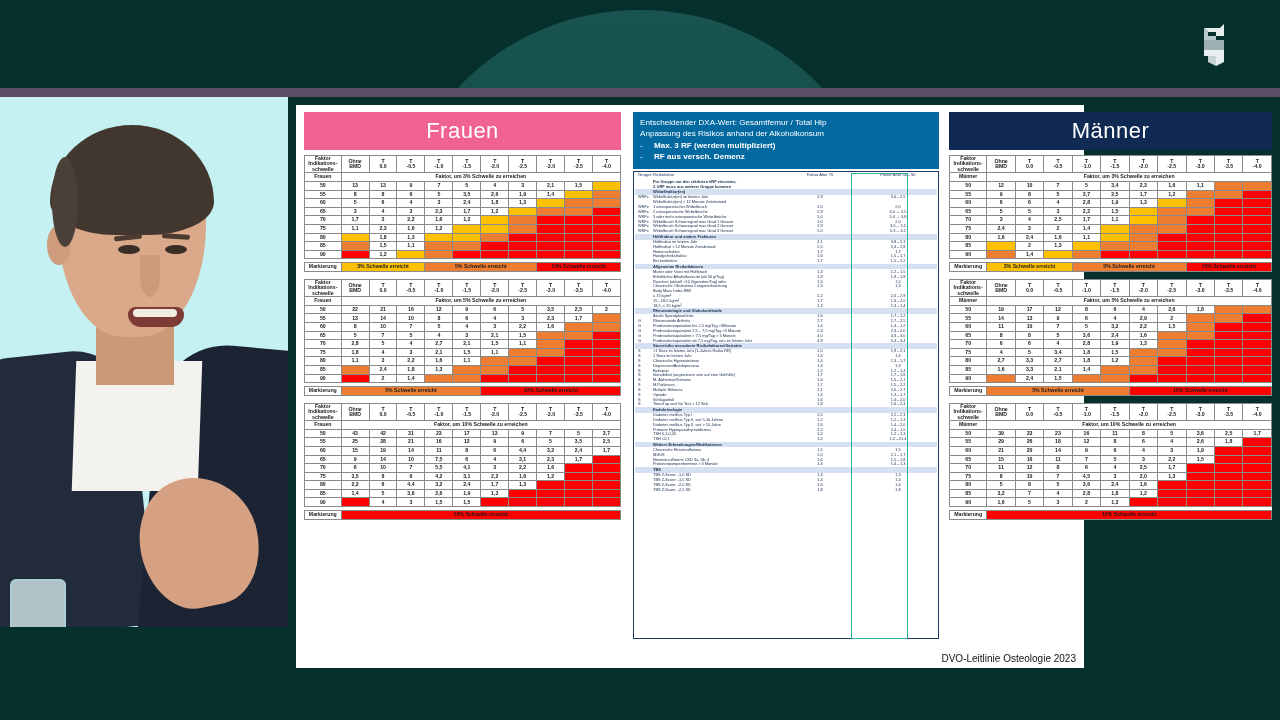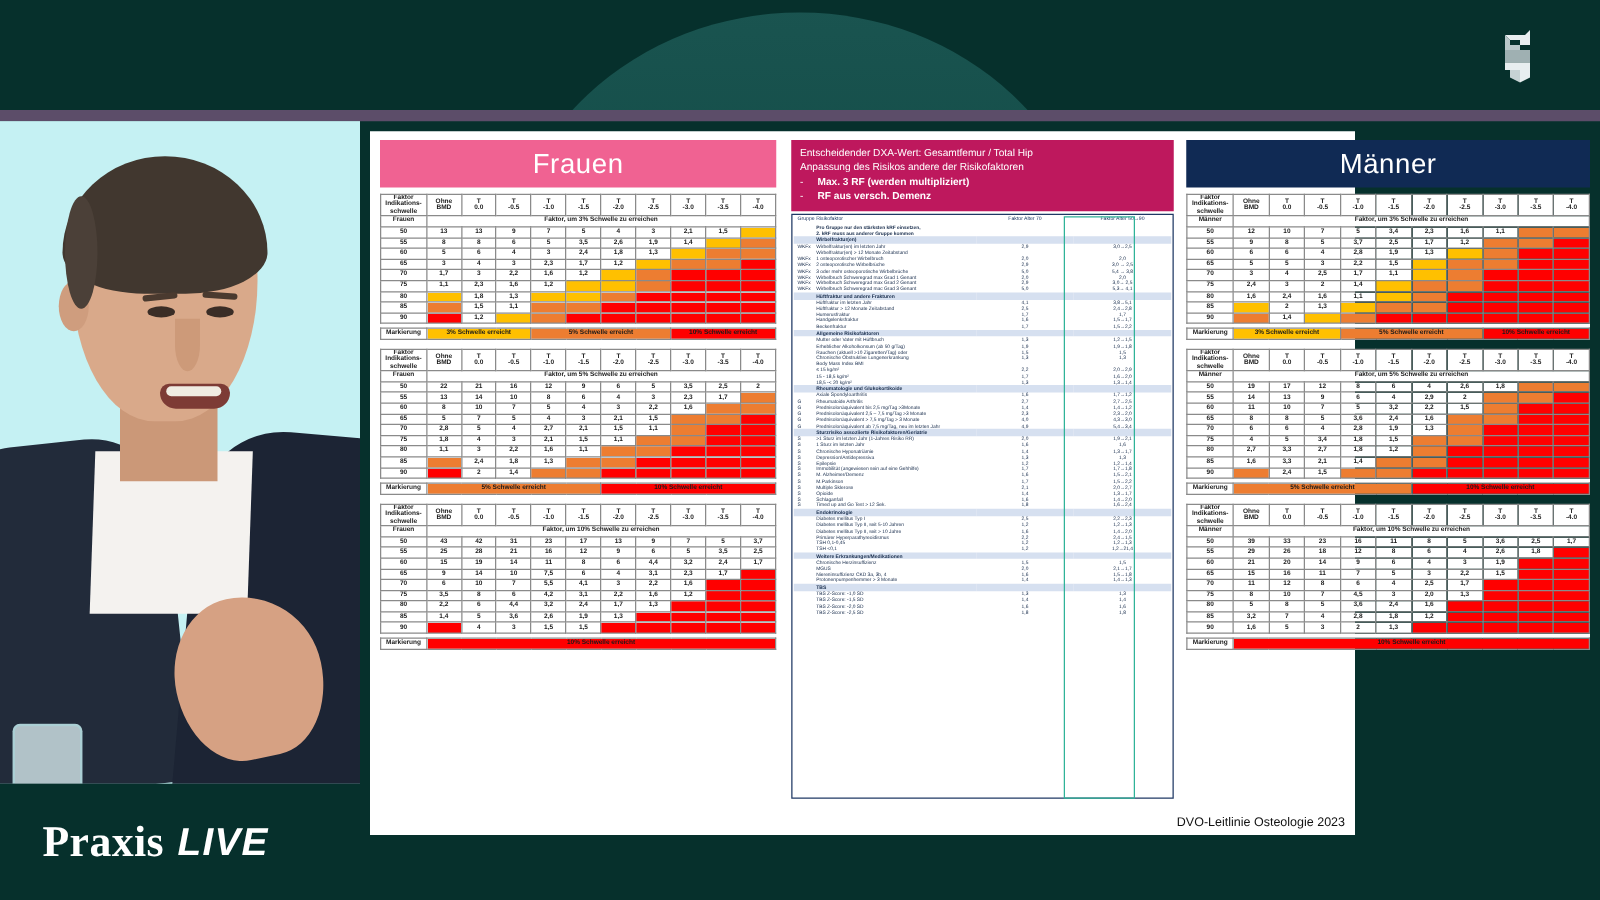--- a/index.html
+++ b/index.html
@@ -141,21 +141,21 @@
   .c-o { background:#ed7d31 !important; }
   .c-r { background:#ff0000 !important; }
   .spacer-row td { border: none !important; height: 4px; background:#fff !important; }
   .mark-label { font-size: 5.4px; font-weight:700; }
   .mark-y { background:#ffc000 !important; color:#1a1a1a; font-size:5.4px; font-weight:700; }
   .mark-o { background:#ed7d31 !important; color:#1a1a1a; font-size:5.4px; font-weight:700; }
   .mark-r { background:#ff0000 !important; color:#c00000; font-size:5.4px; font-weight:700; }
 
   
   .dxa-box {
-    background:#be185d; color:#fff; margin: 7px 0 0 0; padding: 5px 7px 6px 7px;
+    background:#0369a1; color:#fff; margin: 7px 0 0 0; padding: 5px 7px 6px 7px;
   }
   .dxa-line { font-size: 8.1px; line-height: 1.42; font-weight:400; }
   .dxa-bullet { display:flex; font-size: 8.1px; line-height:1.42; font-weight:700; }
   .dxa-dash { width: 14px; font-weight:400; }
 
   .rf-wrap {
     position: relative;
     border: 1.4px solid #1f3864; margin-top: 2px; background:#fff;
     padding: 1px; height: 468px;
   }
@@ -210,24 +210,20 @@
     <div class="browR"></div>
     <div class="eyeL"></div>
     <div class="eyeR"></div>
     <div class="nose"></div>
     <div class="mouth"></div>
     <div class="teeth"></div>
     <div class="hand"></div>
     <div class="glass"></div>
   </div>
 
-  <div class="praxis-bar">
-    <span class="praxis-word">Praxis</span>
-    <span class="live-word">LIVE</span>
-  </div>
 
   <div class="slide">
 
     <div class="panel panel-left">
       <div class="sex-title title-frauen">Frauen</div>
       <div id="frauen-tables">
           <table class="ht">
             <tbody>
               <tr>
                 <th class="hdr-cell col-age">Faktor<br>Indikations-<br>schwelle</th>
@@ -664,21 +660,21 @@
                 <td class="mark-r" colspan="10">10% Schwelle erreicht</td>
               </tr>
             </tbody>
           </table>
         </div>
     </div>
 
     <div class="panel panel-mid">
       <div class="dxa-box">
         <div class="dxa-line">Entscheidender DXA-Wert: Gesamtfemur / Total Hip</div>
-        <div class="dxa-line">Anpassung des Risikos andere der Risikofaktoren</div>
+        <div class="dxa-line">Anpassung des Risikos anhand der Alkoholkonsum</div>
         <div class="dxa-bullet">
           <span class="dxa-dash">-</span>
           <span>Max. 3 RF (werden multipliziert)</span>
         </div>
         <div class="dxa-bullet">
           <span class="dxa-dash">-</span>
           <span>RF aus versch. Demenz</span>
         </div>
       </div>
       <div class="rf-wrap">

